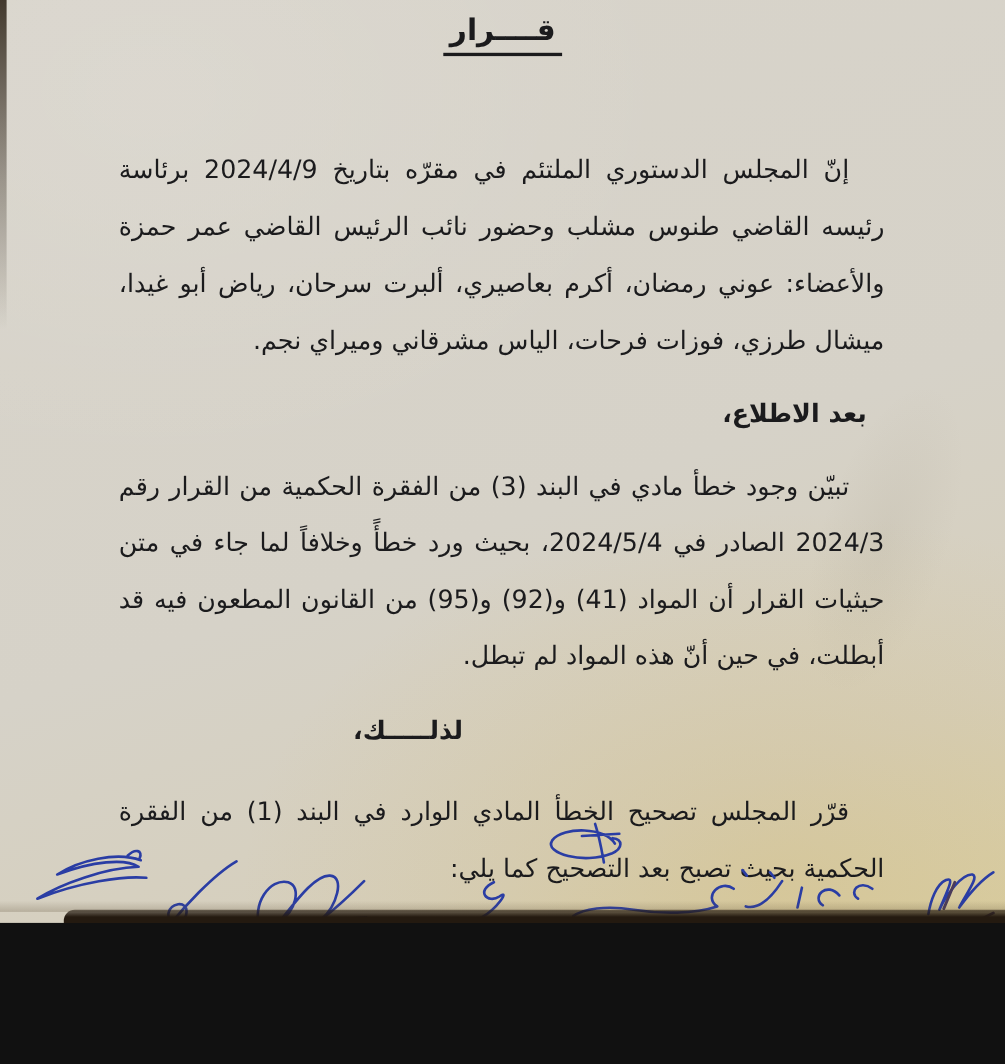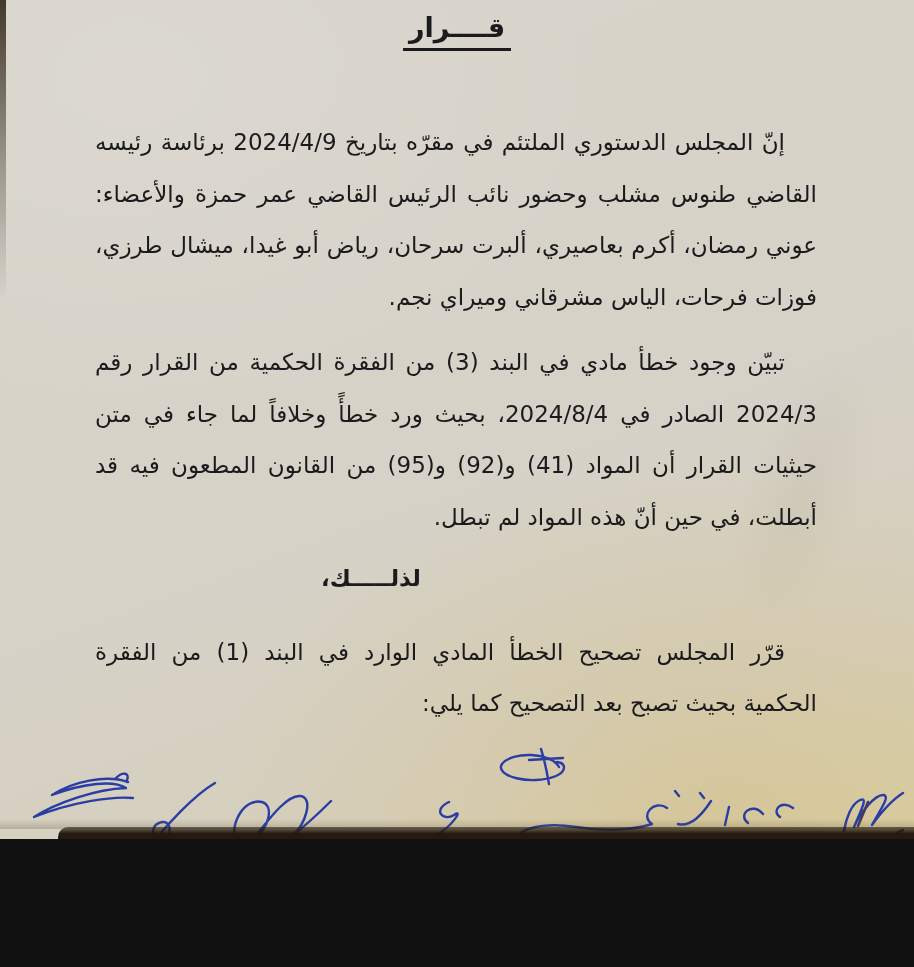--- a/index.html
+++ b/index.html
@@ -37,21 +37,21 @@
     position:absolute; top:12px; left:0; right:0; text-align:center;
     font-size:27px; font-weight:bold; color:var(--text); letter-spacing:1px;
   }
   .title span{
     display:inline-block; border-bottom:3px solid var(--text); padding:0 6px 5px 6px;
   }
   .content{
     position:absolute; top:114px; right:94px; left:92px; color:var(--text);
     font-size:23px; line-height:51.5px; text-align:justify;
   }
-  .para{margin:3px; text-indent:32px;}
+  .para{margin:16px; text-indent:32px;}
   .heading{margin:16px 0 14px 0; font-weight:bold; text-indent:32px;}
   .heading.center-ish{text-indent:0; margin:10px 0 18px 0; padding-left:0; padding-right:170px; text-align:center; font-weight:bold;}
   .para.p2{margin-top:14px;}
   .para.p3{margin-top:22px;}
   .signatures{position:absolute; left:0; top:738px; pointer-events:none;}
   .signatures path{fill:none; stroke-linecap:round; stroke-linejoin:round;}
   .ink-b{stroke:var(--ink-blue); stroke-width:2.4;}
   .ink-d{stroke:var(--ink-dark); stroke-width:2.6;}
 </style>
 </head>
@@ -60,21 +60,22 @@
 <div class="photo">
 
   <div class="crease"></div>
 
   <div class="title">
     <span>قــــرار</span>
   </div>
 
   <div class="content">
     <p class="para p1">إنّ المجلس الدستوري الملتئم في مقرّه بتاريخ 2024/4/9 برئاسة رئيسه القاضي طنوس مشلب وحضور نائب الرئيس القاضي عمر حمزة والأعضاء: عوني رمضان، أكرم بعاصيري، ألبرت سرحان، رياض أبو غيدا، ميشال طرزي، فوزات فرحات، الياس مشرقاني وميراي نجم.</p>
-    <p class="para p2">تبيّن وجود خطأ مادي في البند (3) من الفقرة الحكمية من القرار رقم 2024/3 الصادر في 2024/8/4، بحيث ورد خطأً وخلافاً لما جاء في متن حيثيات القرار أن المواد (41) و(92) و(95) من القانون المطعون فيه قد أبطلت، في حين أنّ هذه المواد لم تبطل.</p>
+    <p class="heading">بعد الاطلاع،</p>
+    <p class="para p2">تبيّن وجود خطأ مادي في البند (3) من الفقرة الحكمية من القرار رقم 2024/3 الصادر في 2024/5/4، بحيث ورد خطأً وخلافاً لما جاء في متن حيثيات القرار أن المواد (41) و(92) و(95) من القانون المطعون فيه قد أبطلت، في حين أنّ هذه المواد لم تبطل.</p>
     <p class="heading center-ish">لذلـــــك،</p>
     <p class="para p3">قرّر المجلس تصحيح الخطأ المادي الوارد في البند (1) من الفقرة الحكمية بحيث تصبح بعد التصحيح كما يلي:</p>
   </div>
 
   <svg class="signatures" width="914" height="229" viewBox="0 0 914 229" aria-hidden="true">
 
     <path class="ink-b" d="M128,44 C106,36 72,44 52,57 C84,45 114,42 126,50 C96,51 56,65 34,79 C72,64 112,58 133,60 M116,40 C123,33 130,35 127,42"></path>
 
     <path class="ink-b" d="M146,114 C166,86 196,56 215,45 M158,104 C150,96 152,86 162,84 C172,83 172,96 163,101"></path>
 

